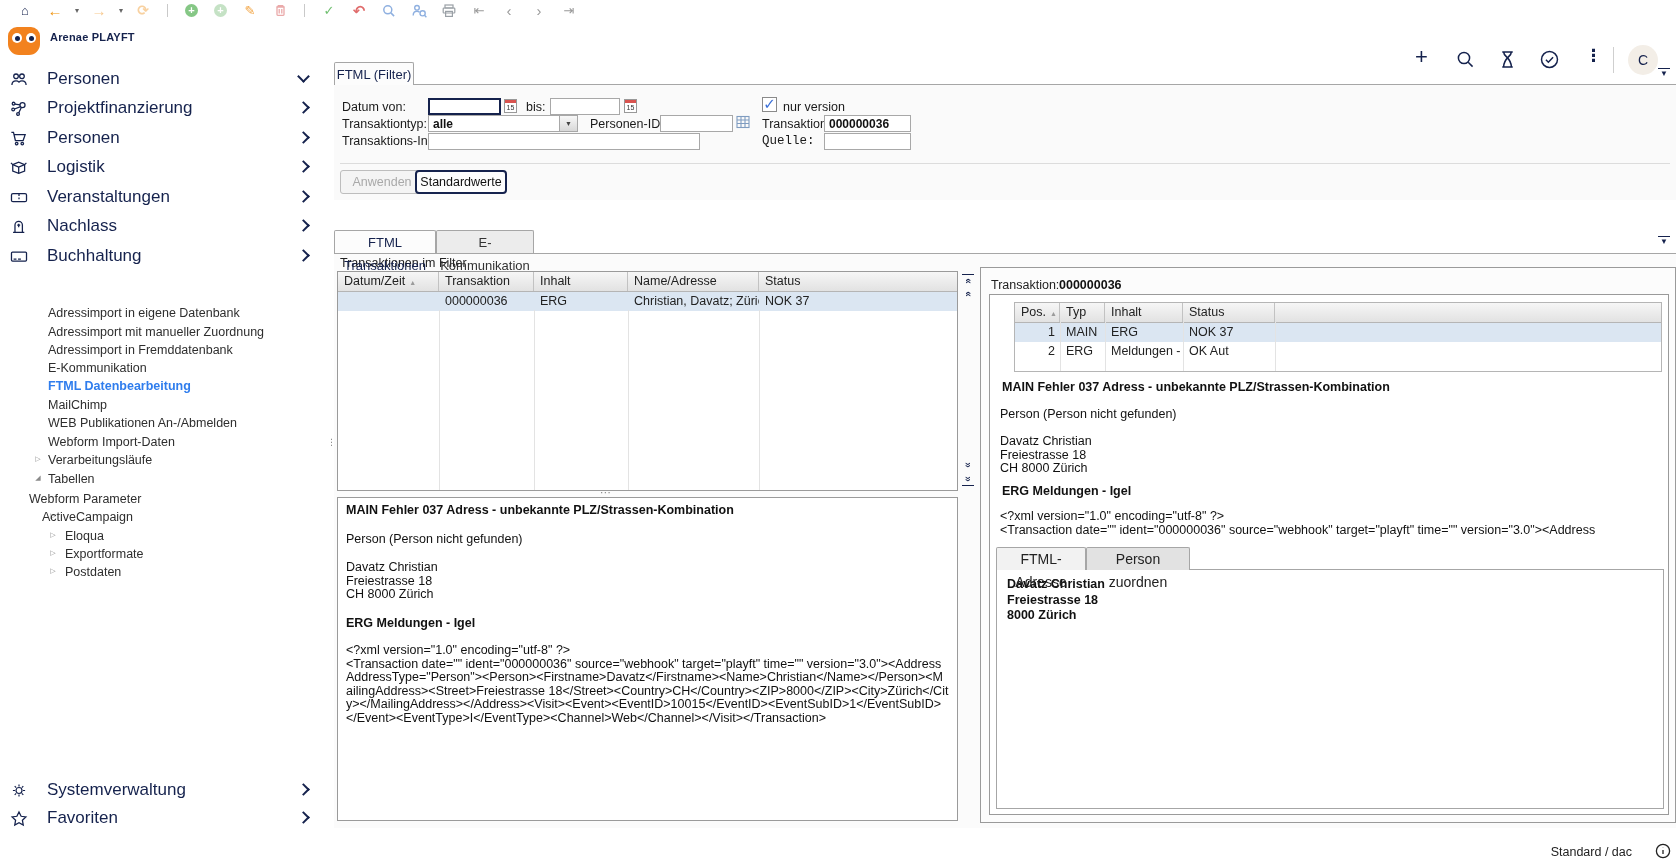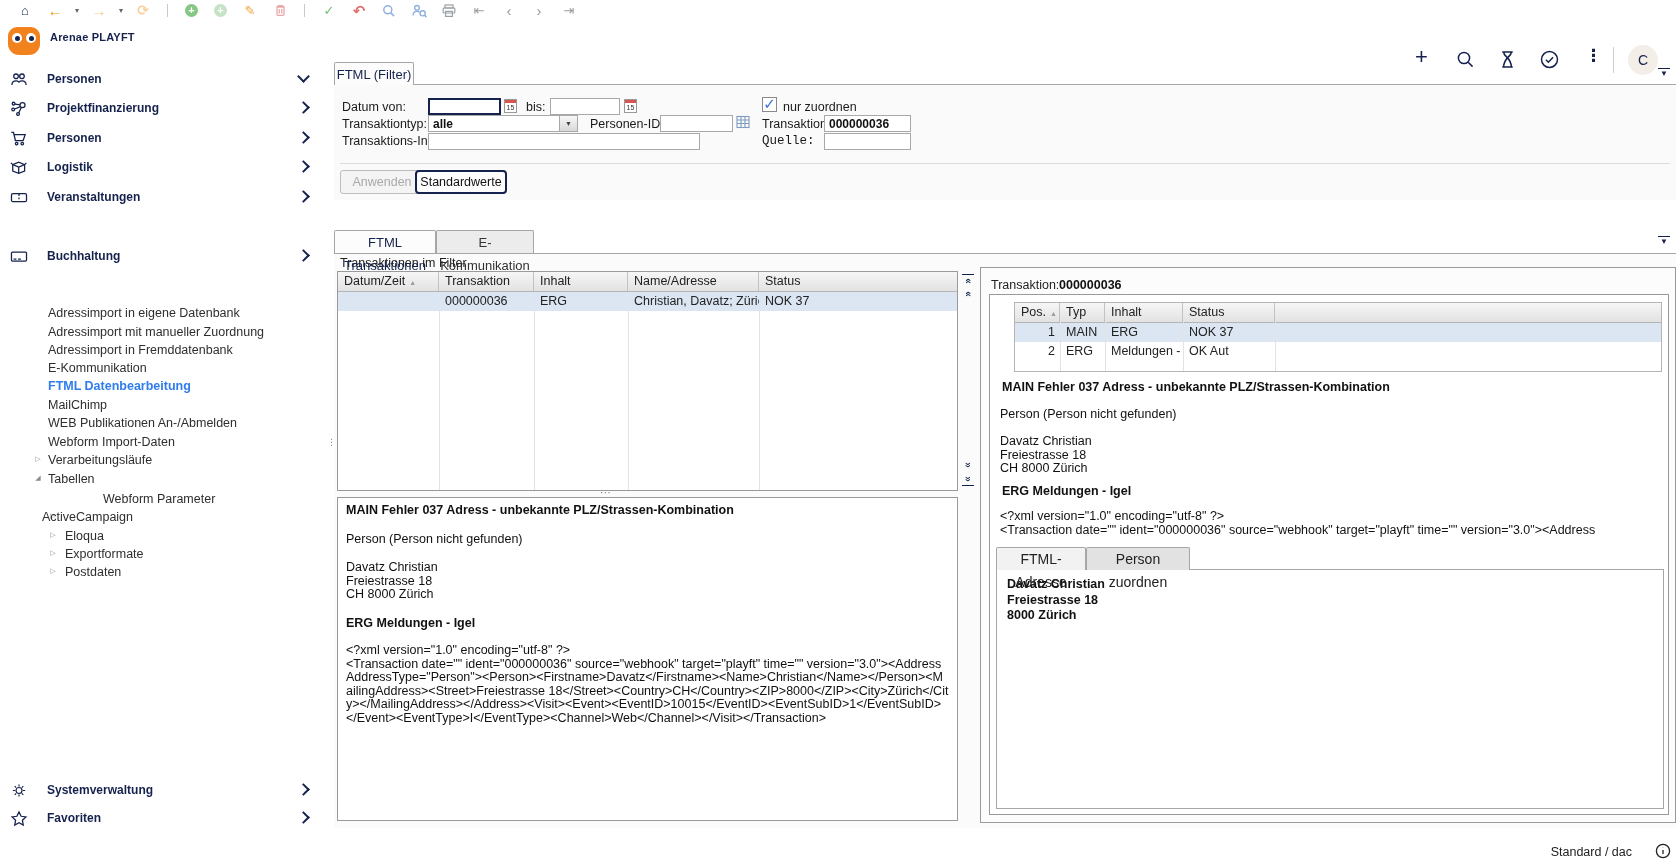--- a/index.html
+++ b/index.html
@@ -26,21 +26,21 @@
        background:#15224d;border-radius:50%;box-shadow:14px 0 0 #15224d;}
   .app-title{position:absolute;left:50px;top:10px;font-size:11px;font-weight:bold;
        color:#15224d;letter-spacing:.2px;}
   .hdr-ic{position:absolute;top:28px;color:#15224d;}
   .avatar{position:absolute;left:1628px;top:24px;width:30px;height:30px;border-radius:50%;
        background:#f3eee7;color:#15224d;font-size:14px;display:flex;align-items:center;
        justify-content:center;}
   
   .side-item{position:absolute;left:0;width:330px;height:28px;display:flex;align-items:center;}
   .side-item .ic{width:20px;margin-left:9px;display:flex;justify-content:center;}
-  .side-item .lab{margin-left:18px;font-size:12px;font-weight:bold;color:#15224d;}
+  .side-item .lab{margin-left:18px;font-size:17px;font-weight:normal;color:#15224d;}
   .chev{position:absolute;right:22px;width:7px;height:7px;border-top:2px solid #15224d;
         border-right:2px solid #15224d;transform:rotate(45deg);top:9px;}
   .chev.down{transform:rotate(135deg);top:7px;}
   .sub-item{position:absolute;left:0;width:320px;height:18px;line-height:18px;
             font-size:12.5px;color:#2e2e2e;padding-left:48px;box-sizing:border-box;}
   .sub-item.active{color:#2f7ded;font-weight:bold;}
   .tree-mark{position:absolute;font-size:7px;color:#8a8a8a;width:10px;text-align:center;}
   
   .panel-tab{position:absolute;height:23px;line-height:23px;background:#fcfcfc;
              border:1px solid #a6a6a6;border-bottom:none;border-radius:2px 2px 0 0;
@@ -237,20 +237,30 @@
     <span class="ic">
       <svg width="18" height="17" viewBox="0 0 17 16" fill="none" stroke="#15224d" stroke-width="1.2">
         <rect x="1.4" y="4.3" width="14.2" height="7.6" rx="1.4"></rect>
           <path d="M8.5 4.8v6.6" stroke-dasharray="1.7 1.5"></path>
       </svg>
     </span>
     <span class="lab">Veranstaltungen</span>
     <span class="chev"></span>
   </div>
 
+  <div class="side-item" style="top:153px;">
+    <span class="ic">
+      <svg width="18" height="17" viewBox="0 0 17 16" fill="none" stroke="#15224d" stroke-width="1.2">
+        <path d="M4.7 13.3V6.6a3.5 3.5 0 0 1 7 0v6.7M2.9 13.6h10.6"></path>
+          <path d="M8.2 5.4v3.4M6.8 6.8h2.8"></path>
+      </svg>
+    </span>
+    <span class="lab">Nachlass</span>
+    <span class="chev"></span>
+  </div>
 
   <div class="side-item" style="top:183px;">
     <span class="ic">
       <svg width="18" height="17" viewBox="0 0 17 16" fill="none" stroke="#15224d" stroke-width="1.2">
         <rect x="1.4" y="3.8" width="14.2" height="8.6" rx="1"></rect>
           <path d="M3.4 10.4h2.7M7.6 10.4h2.7"></path>
       </svg>
     </span>
     <span class="lab">Buchhaltung</span>
     <span class="chev"></span>
@@ -263,21 +273,21 @@
   <div class="sub-item" style="top:300px;">E-Kommunikation</div>
   <div class="sub-item active" style="top:318px;">FTML Datenbearbeitung</div>
   <div class="sub-item" style="top:337px;">MailChimp</div>
   <div class="sub-item" style="top:355px;">WEB Publikationen An-/Abmelden</div>
   <div class="sub-item" style="top:374px;">Webform Import-Daten</div>
   <span class="tree-mark" style="left:33px;top:396px;">▷</span>
   <div class="sub-item" style="top:392px;">Verarbeitungsläufe</div>
   <span class="tree-mark" style="left:33px;top:415px;">◢</span>
   <div class="sub-item" style="top:411px;">Tabellen</div>
 
-  <div class="sub-item" style="top:431px;padding-left:103px;">Webform Parameter</div>
+  <div class="sub-item" style="top:431px;padding-left:29px;">Webform Parameter</div>
   <span class="tree-mark" style="left:48px;top:453px;">▷</span>
   <div class="sub-item" style="top:449px;padding-left:42px;">ActiveCampaign</div>
   <span class="tree-mark" style="left:48px;top:472px;">▷</span>
   <div class="sub-item" style="top:468px;padding-left:65px;">Eloqua</div>
   <span class="tree-mark" style="left:48px;top:490px;">▷</span>
   <div class="sub-item" style="top:486px;padding-left:65px;">Exportformate</div>
   <span class="tree-mark" style="left:48px;top:508px;">▷</span>
   <div class="sub-item" style="top:504px;padding-left:65px;">Postdaten</div>
 
   <div class="side-item" style="top:717px;">
@@ -304,21 +314,21 @@
 <div class="panel-tab" style="left:334px;top:62px;width:80px;">FTML (Filter)</div>
 <div class="filter-panel">
 
   <span class="flabel" style="left:8px;top:15px;">Datum von:</span>
   <input class="inp focus" style="left: 94px; top: 13px; width: 73px;" value="">
   <span class="cal-ic" style="left:170px;top:14px;">15</span>
   <span class="flabel" style="left:192px;top:15px;">bis:</span>
   <input class="inp" style="left: 216px; top: 13px; width: 70px;" value="">
   <span class="cal-ic" style="left:290px;top:14px;">15</span>
   <div class="checkbox" style="left:428px;top:12px;">✓</div>
-  <span class="flabel" style="left:449px;top:15px;">nur zuordnen</span>
+  <span class="flabel" style="left:449px;top:15px;">nur version</span>
 
   <span class="flabel" style="left:8px;top:32px;">Transaktiontyp:</span>
   <div class="selectbox" style="left:94px;top:30px;width:150px;">
     <span>alle</span>
     <span class="sel-btn">▼</span>
   </div>
   <span class="flabel" style="left:256px;top:32px;">Personen-ID:</span>
   <input class="inp" style="left: 326px; top: 30px; width: 73px;" value="">
   <span class="abs" style="left:402px;top:30px;">
     <svg width="14" height="14" viewBox="0 0 14 14" fill="none" stroke="#7f9cc0" stroke-width="1.1">

